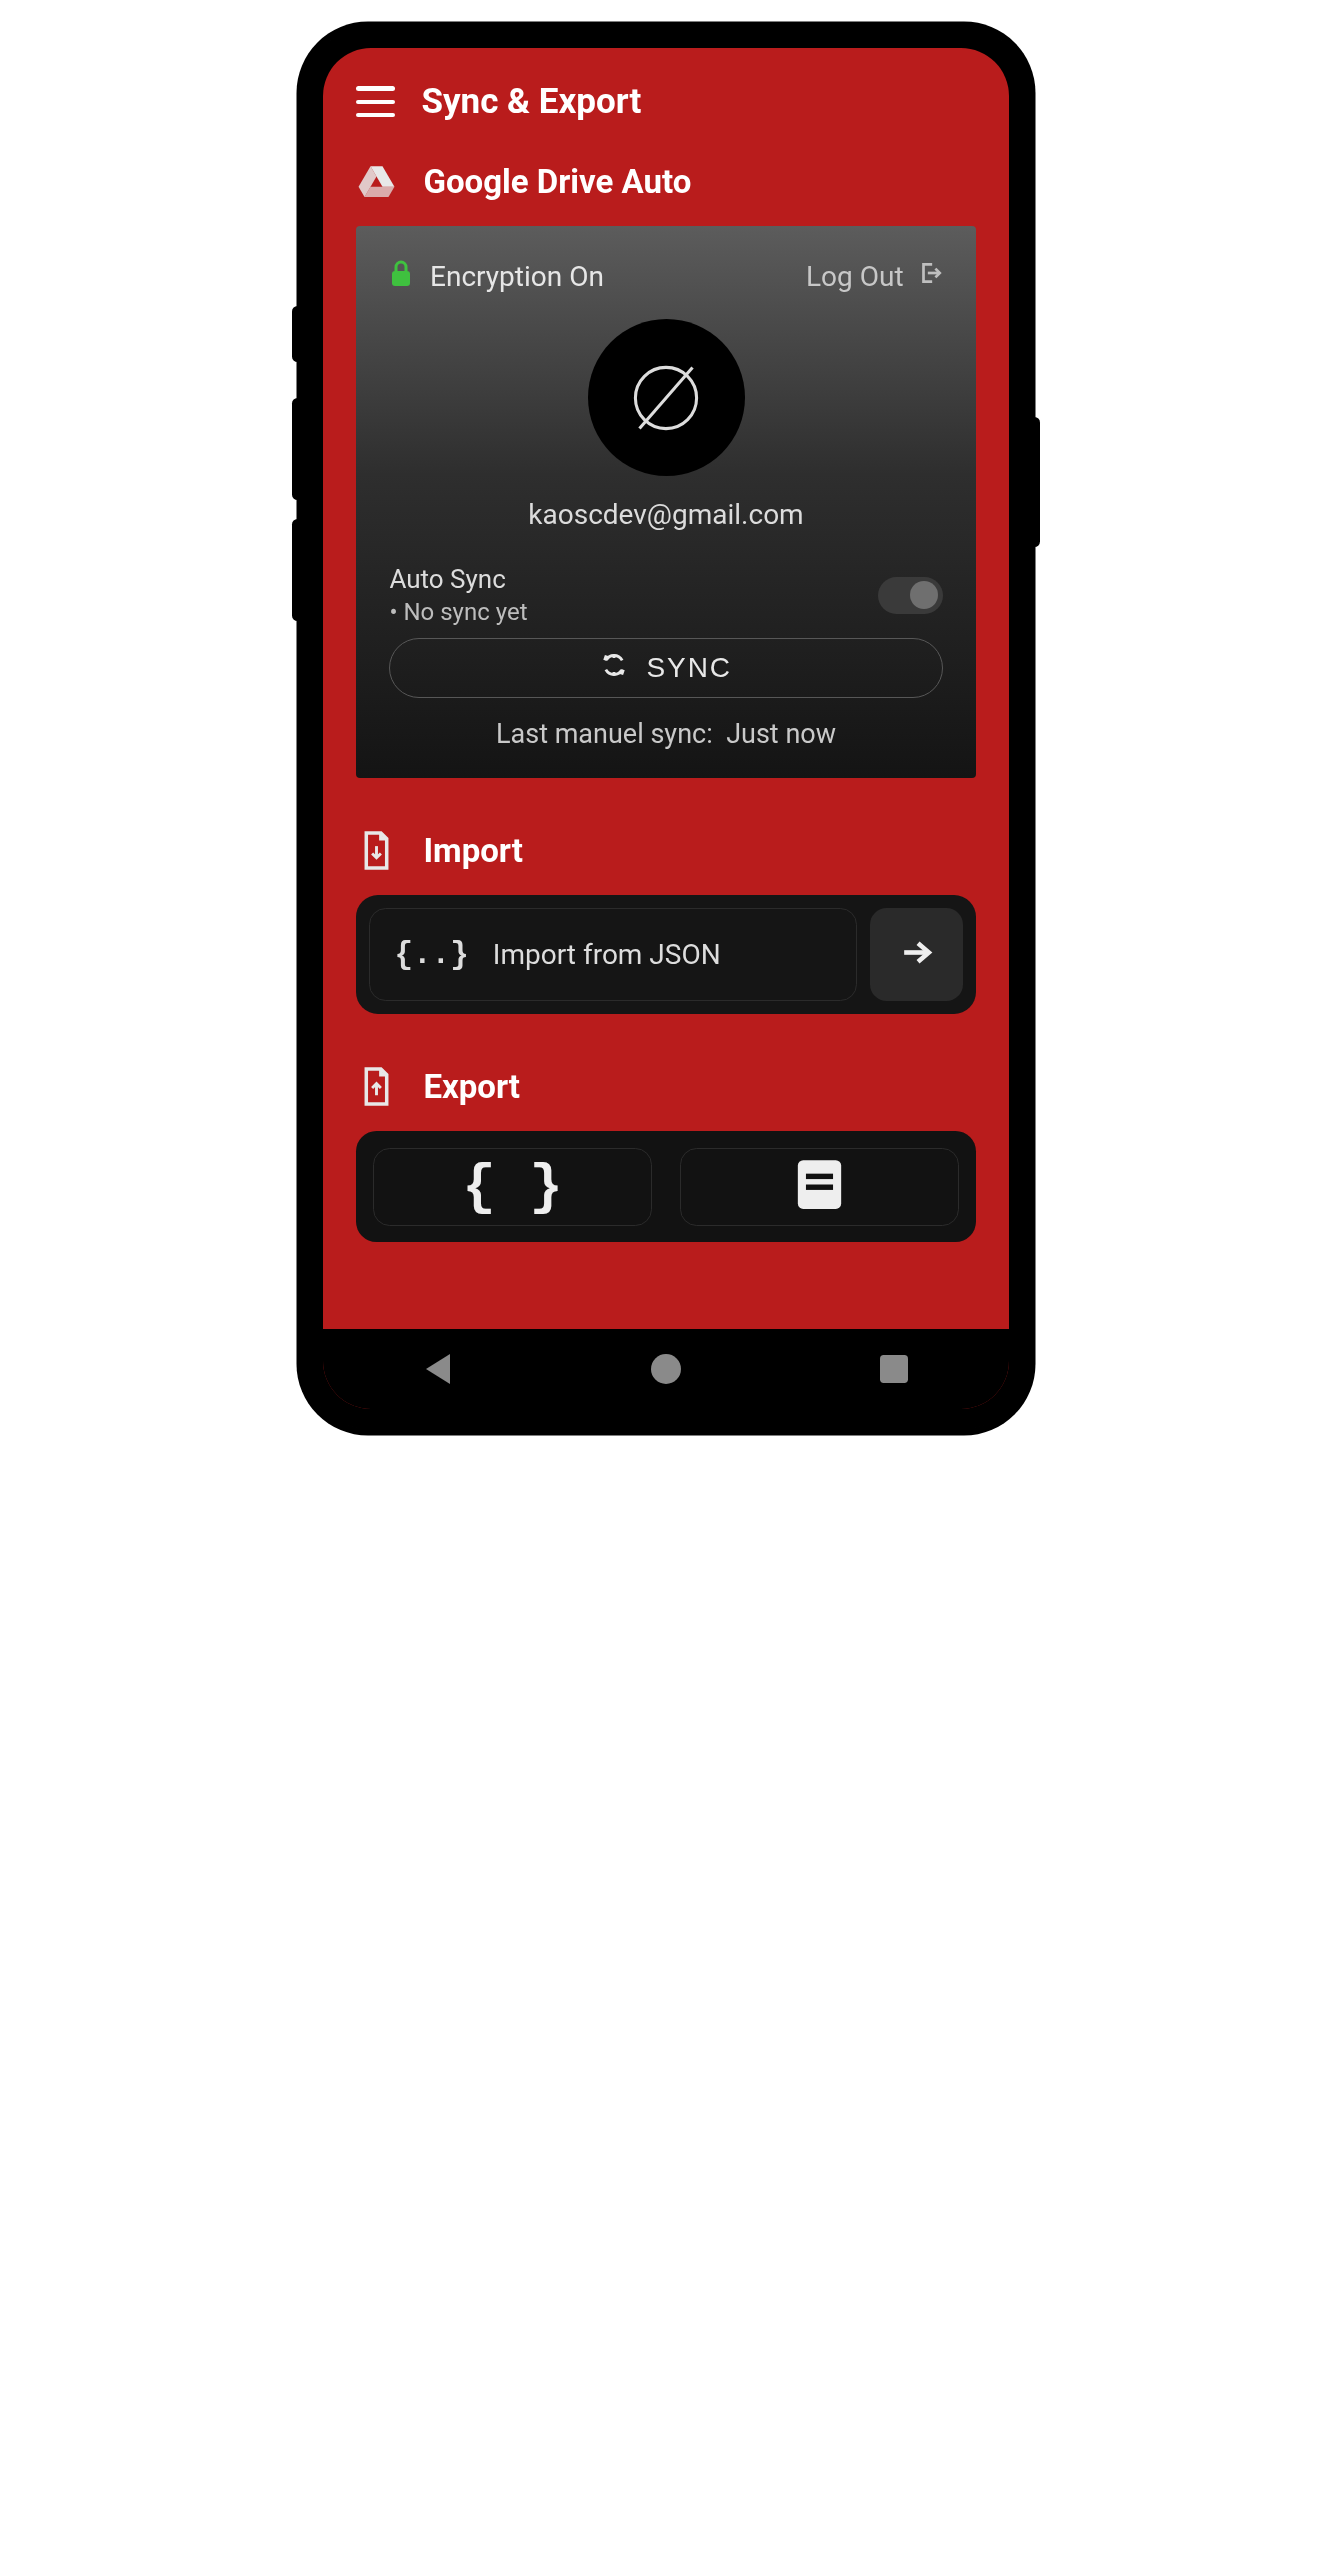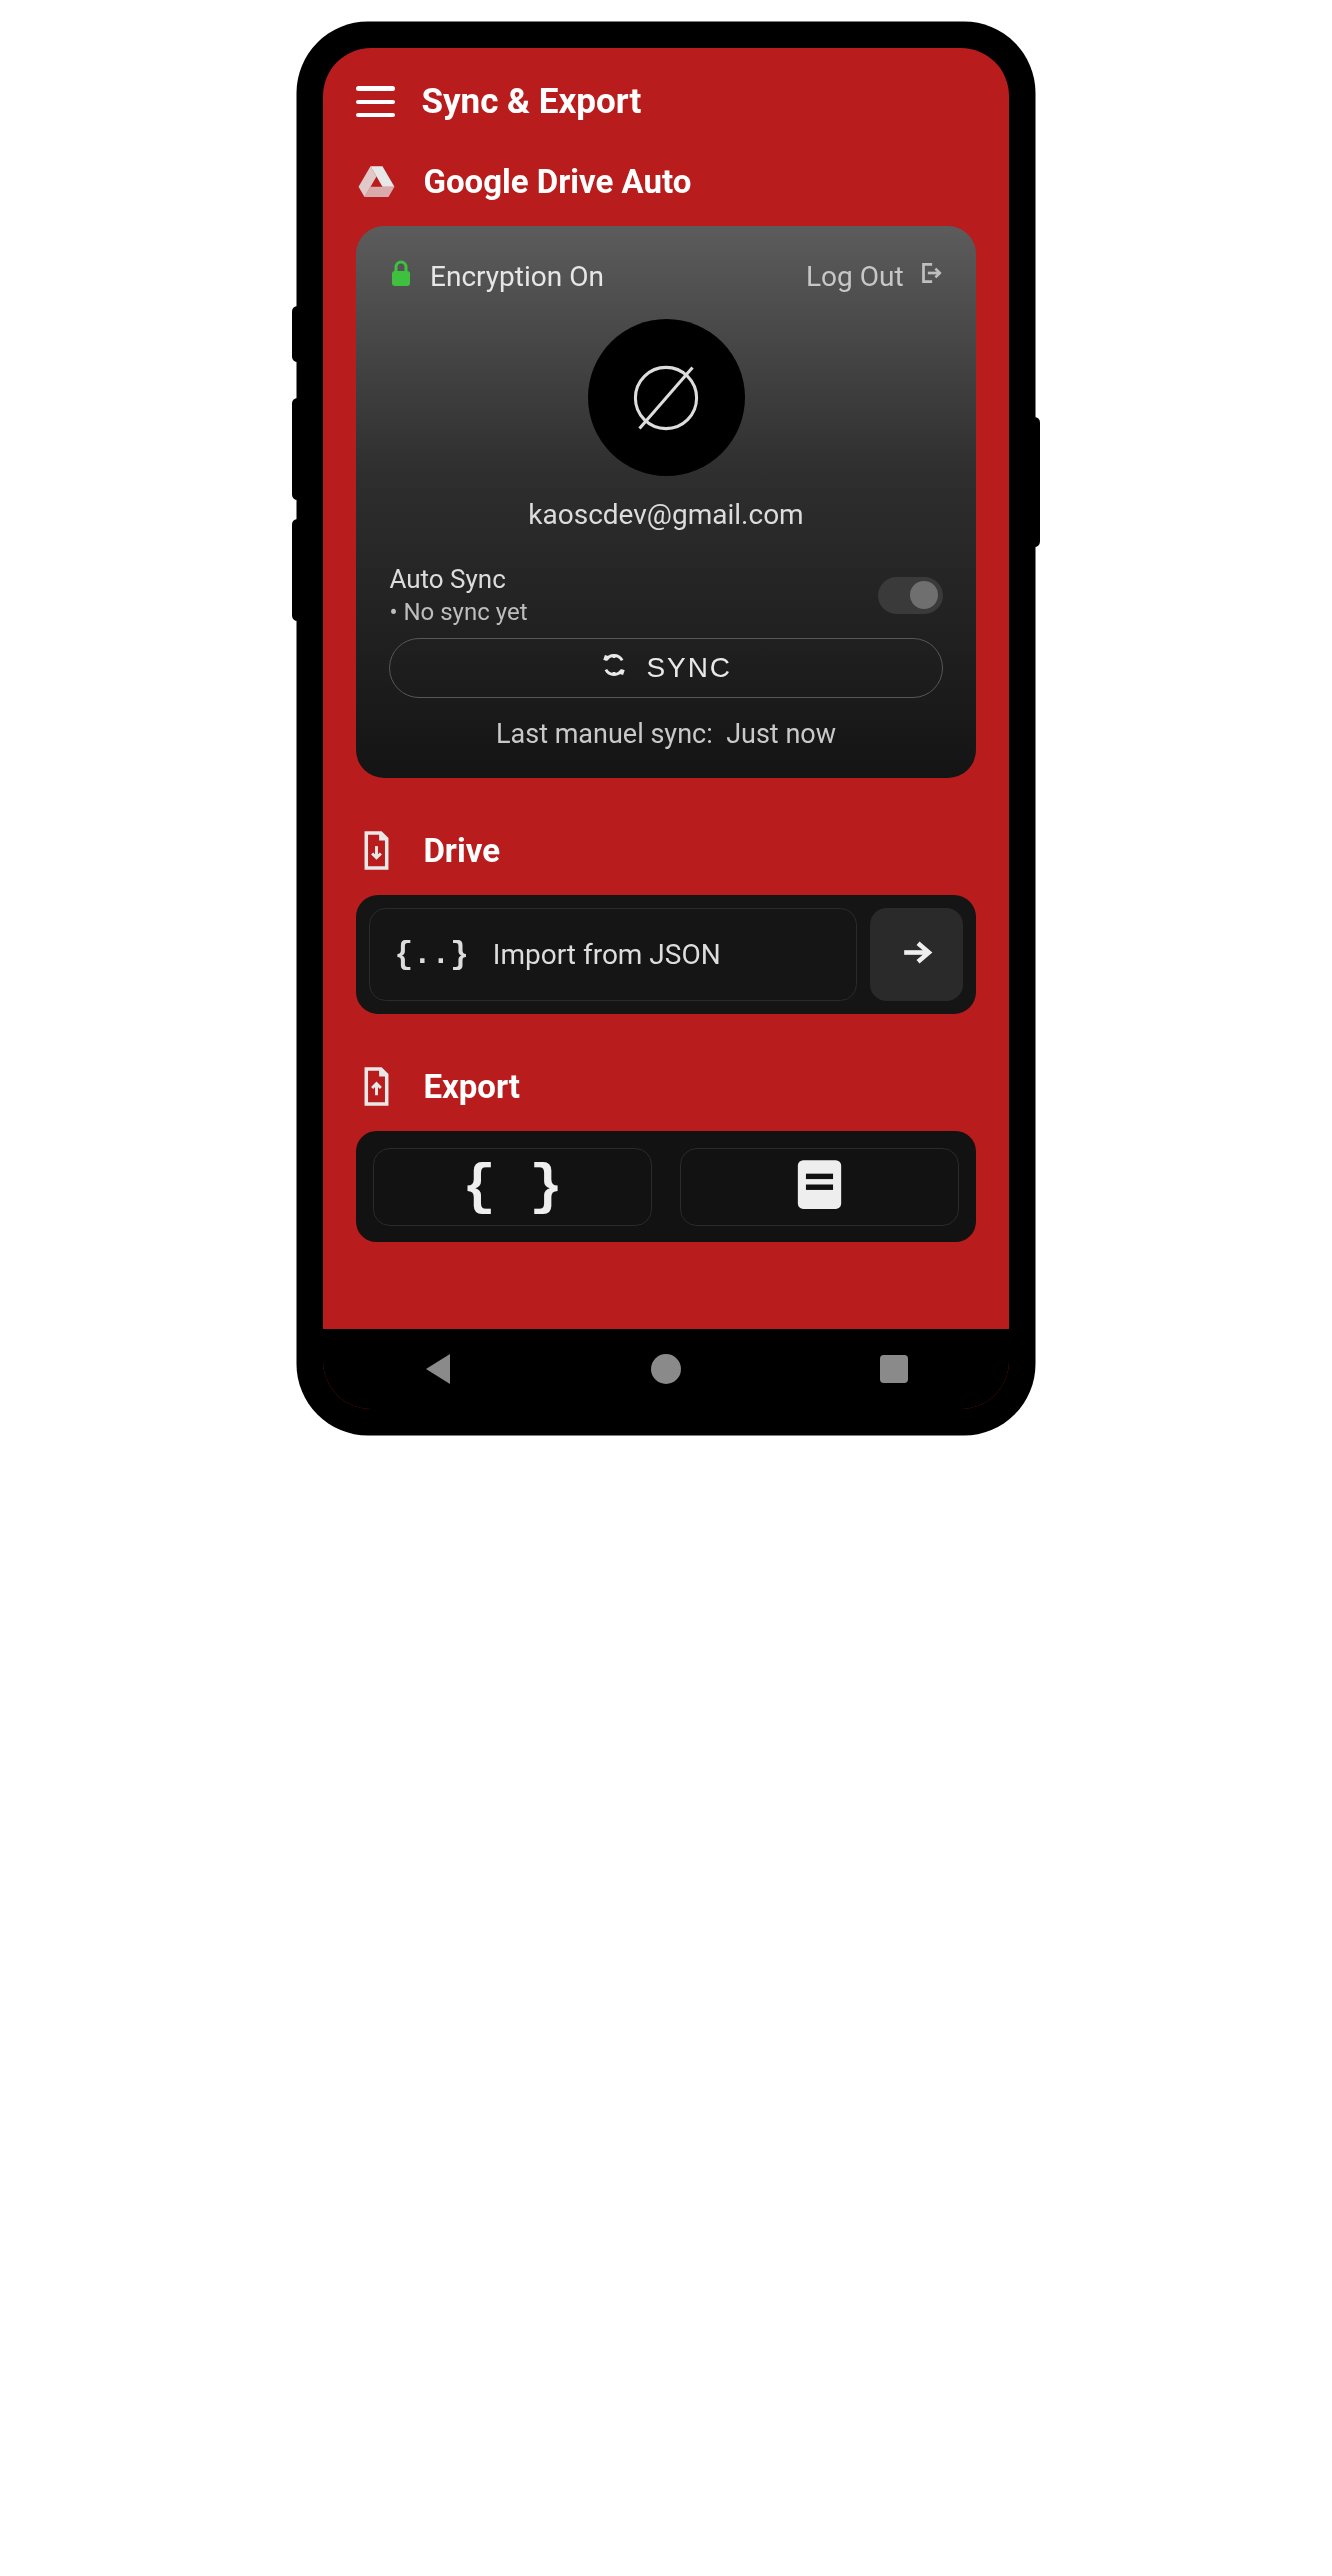--- a/index.html
+++ b/index.html
@@ -76,21 +76,21 @@
     display: flex; align-items: center; justify-content: center;
   }
   .section-title {
     font-size: 33px;
     font-weight: 700;
     color: #fff;
   }
 
   
   .card {
-    border-radius: 28px;
+    border-radius: 4px;
     padding: 33px 33px 28px;
     background: linear-gradient(180deg, #5c5c5c 0%, #2e2e2e 45%, #141414 100%);
     margin-bottom: 52px;
   }
   .card-top {
     display: flex;
     justify-content: space-between;
     align-items: center;
     margin-bottom: 26px;
   }
@@ -331,21 +331,21 @@
 
       <div class="section-head">
         <div class="icon">
           <svg width="35" height="41" viewBox="0 0 24 28" fill="none" stroke="#e8e8e8" stroke-width="2.4">
             <path d="M5 2h10l4 4v20H5z"></path>
             <path d="M15 2v4h4"></path>
             <path d="M12 11v8" stroke-width="2"></path>
             <path d="M9 16l3 3 3-3" stroke-width="2"></path>
           </svg>
         </div>
-        <div class="section-title">Drive</div>
+        <div class="section-title">Import</div>
       </div>
 
       <div class="import-card">
         <div class="import-main">
           <span class="json-glyph" style="font-size:31px;color:#ddd;">{..}</span>
           <span>Import from JSON</span>
         </div>
         <div class="import-arrow">
           <span>
             <svg width="37" height="37" viewBox="0 0 24 24" fill="none" stroke="#eee" stroke-width="3">

